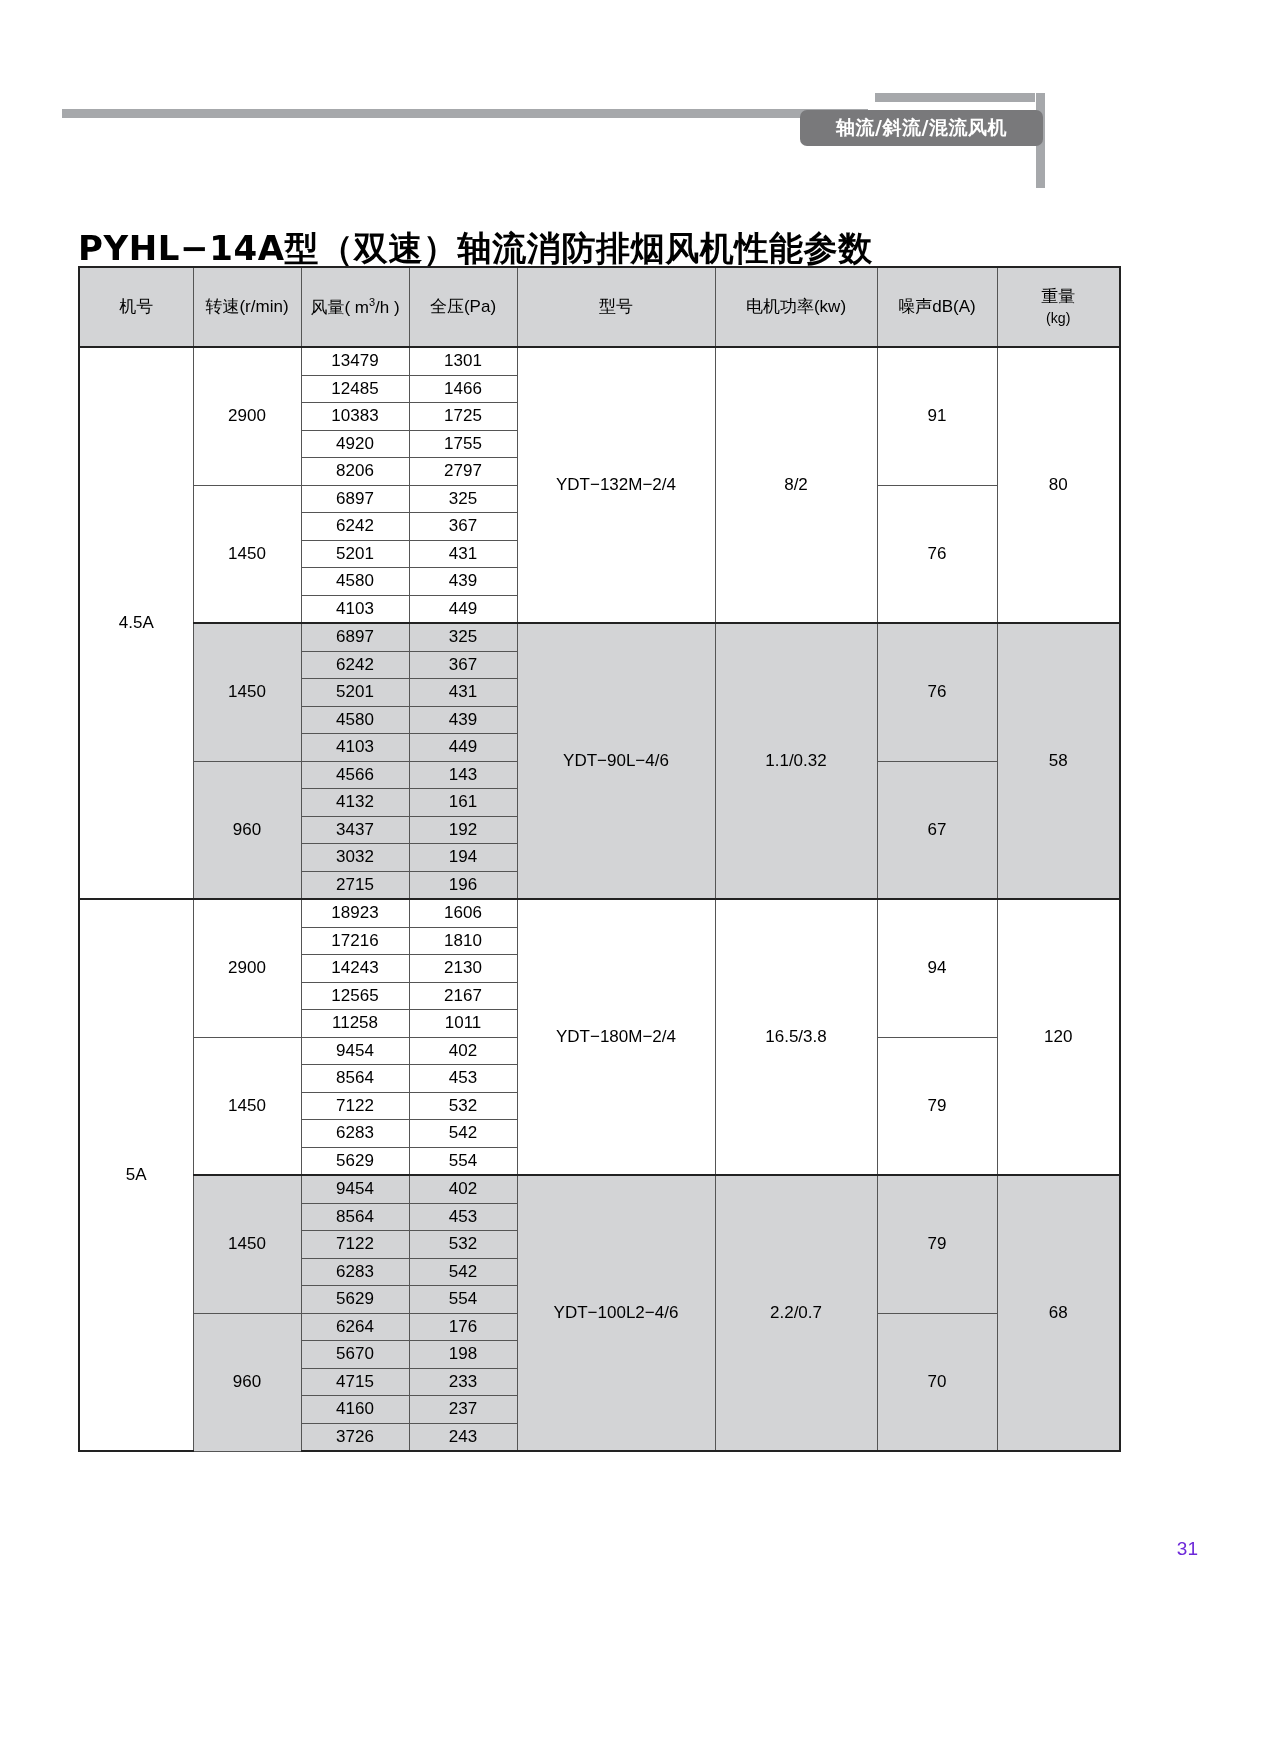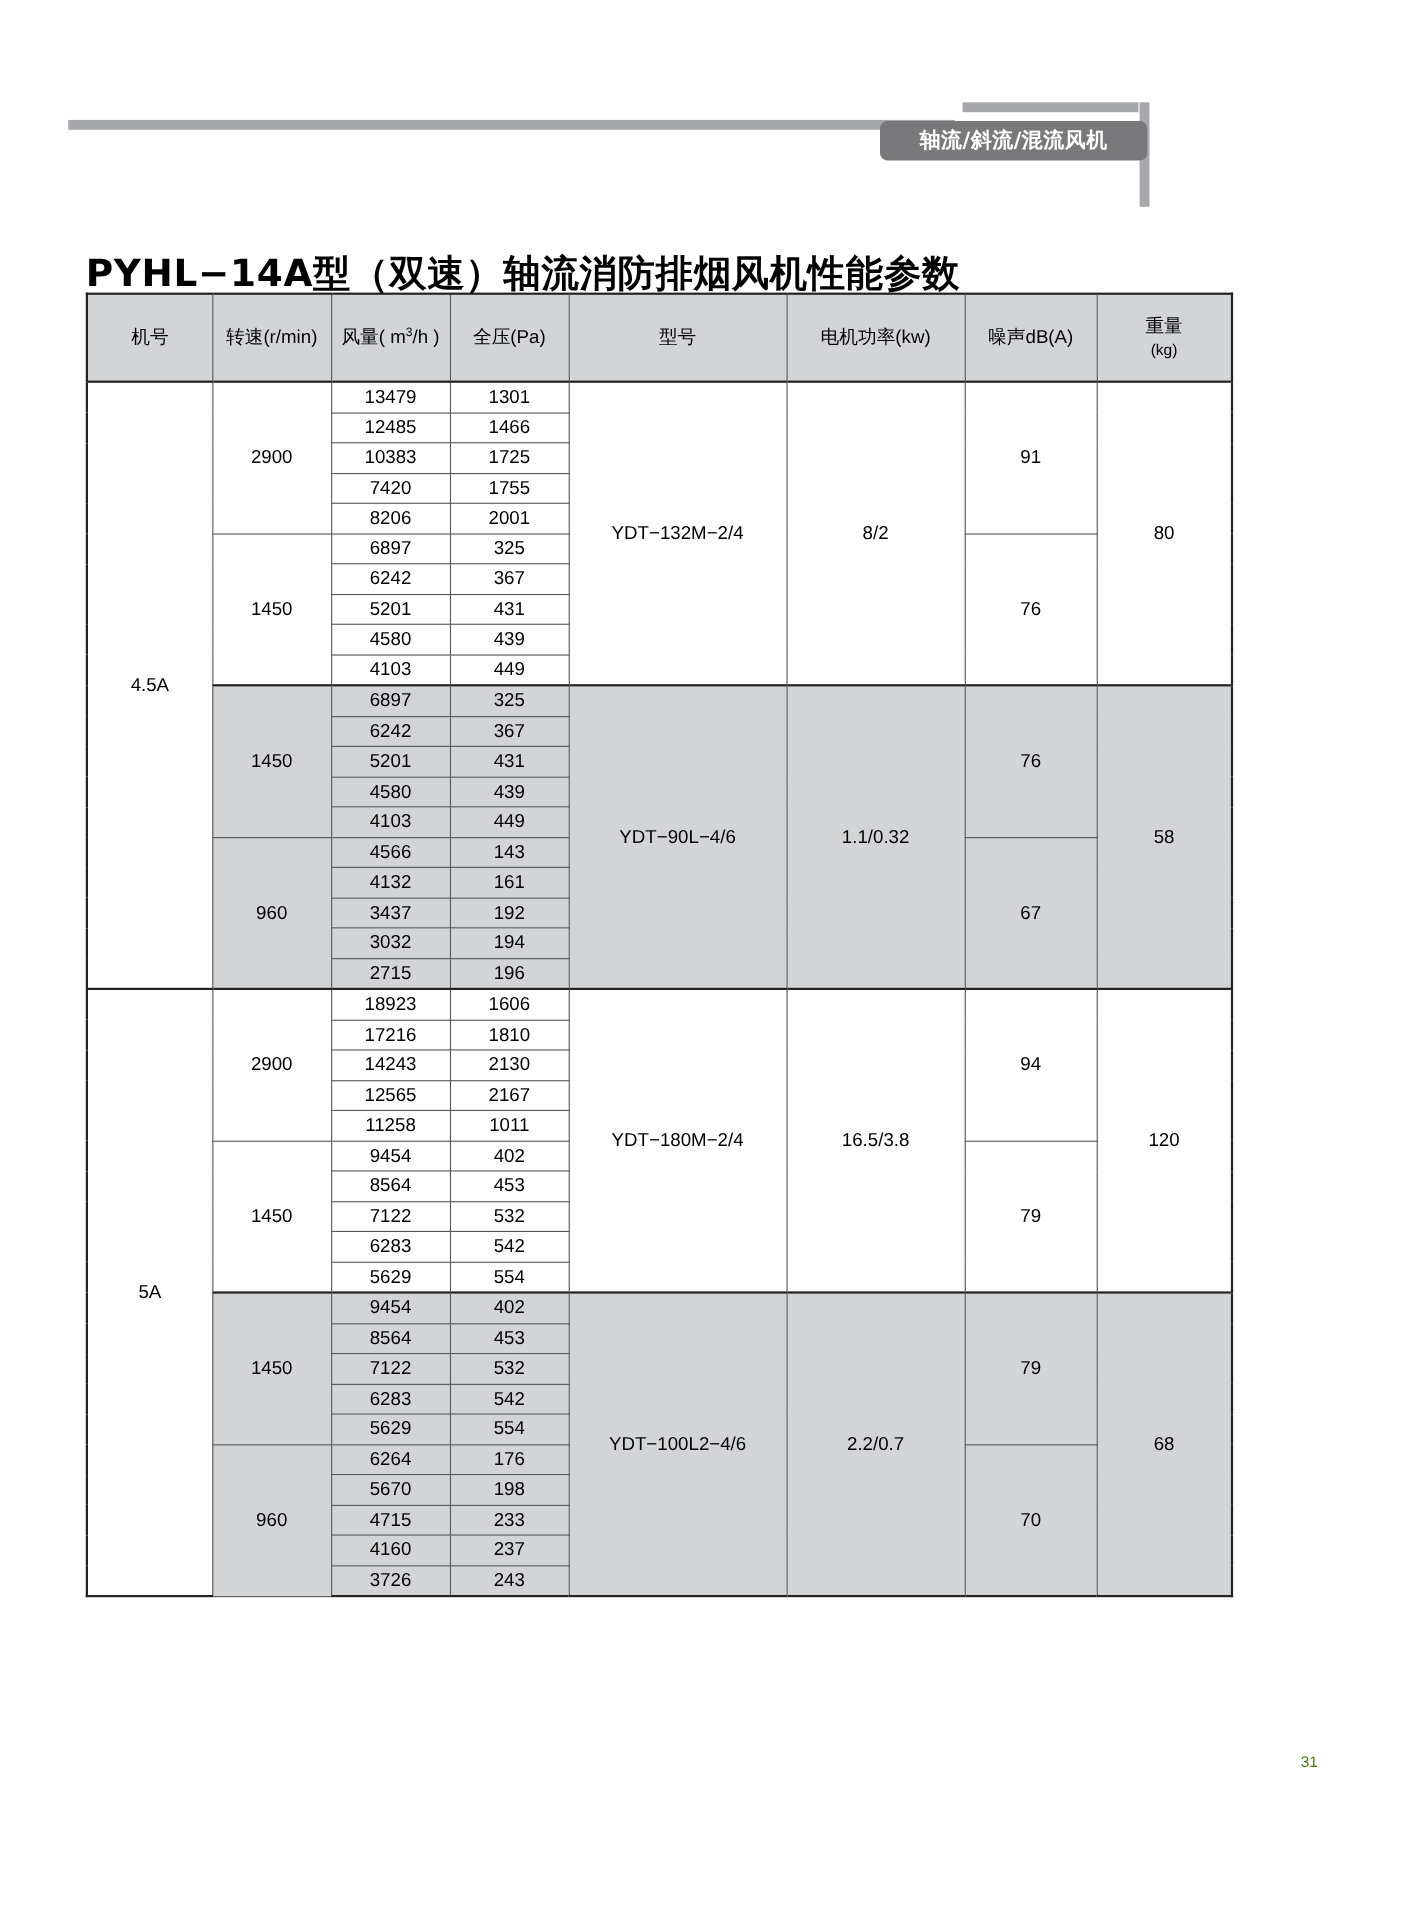--- a/index.html
+++ b/index.html
@@ -110,23 +110,23 @@
 
   
   .thick-top { border-top: 2px solid #222 !important; }
   .thick-bottom { border-bottom: 2px solid #222 !important; }
   .thick-left { border-left: 2px solid #222 !important; }
   .thick-right { border-right: 2px solid #222 !important; }
 
   
   .page-num {
     position: absolute;
-    right: 78px; top: 1593px;
-    font-size: 14px;
-    color: #4d7c0f;
+    right: 78px; top: 1538px;
+    font-size: 19px;
+    color: #6d28d9;
   }
 </style>
 </head>
 <body>
 
 <div class="header-zone">
   <div class="rule-left"></div>
   <div class="rule-top-right"></div>
   <div class="rule-vert"></div>
   <div class="section-badge">轴流/斜流/混流风机</div>
@@ -171,26 +171,26 @@
         </tr>
         <tr>
           <td class="r">12485</td>
           <td class="r">1466</td>
         </tr>
         <tr>
           <td class="r">10383</td>
           <td class="r">1725</td>
         </tr>
         <tr>
-          <td class="r">7420</td>
+          <td class="r">4920</td>
           <td class="r">1755</td>
         </tr>
         <tr>
           <td class="r">8206</td>
-          <td class="r">2001</td>
+          <td class="r">2797</td>
         </tr>
         <tr>
           <td rowspan="5" class="r">1450</td>
           <td class="r">6897</td>
           <td class="r">325</td>
           <td rowspan="5" class="r">76</td>
         </tr>
         <tr>
           <td class="r">6242</td>
           <td class="r">367</td>

